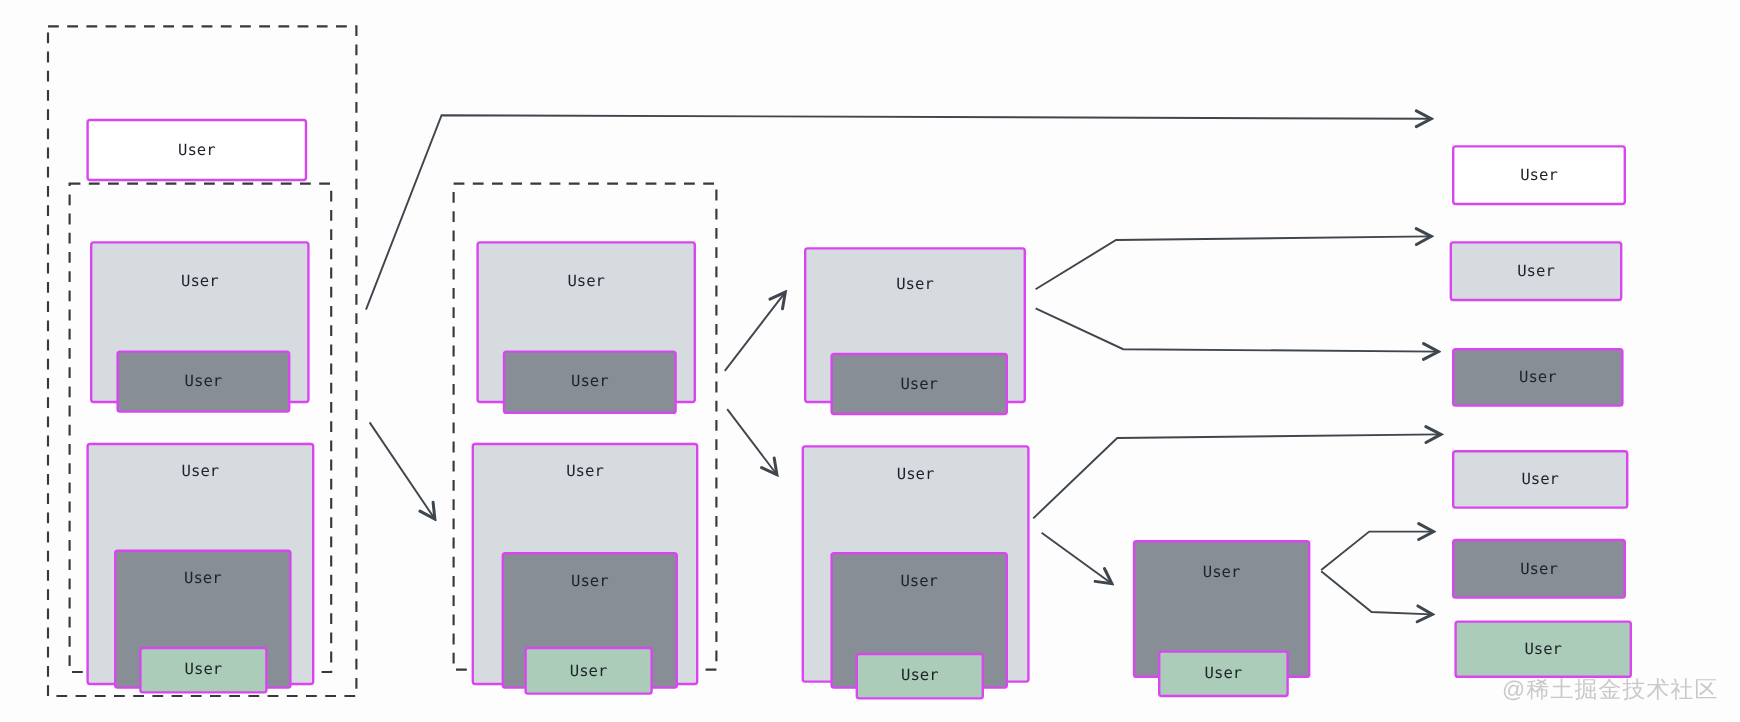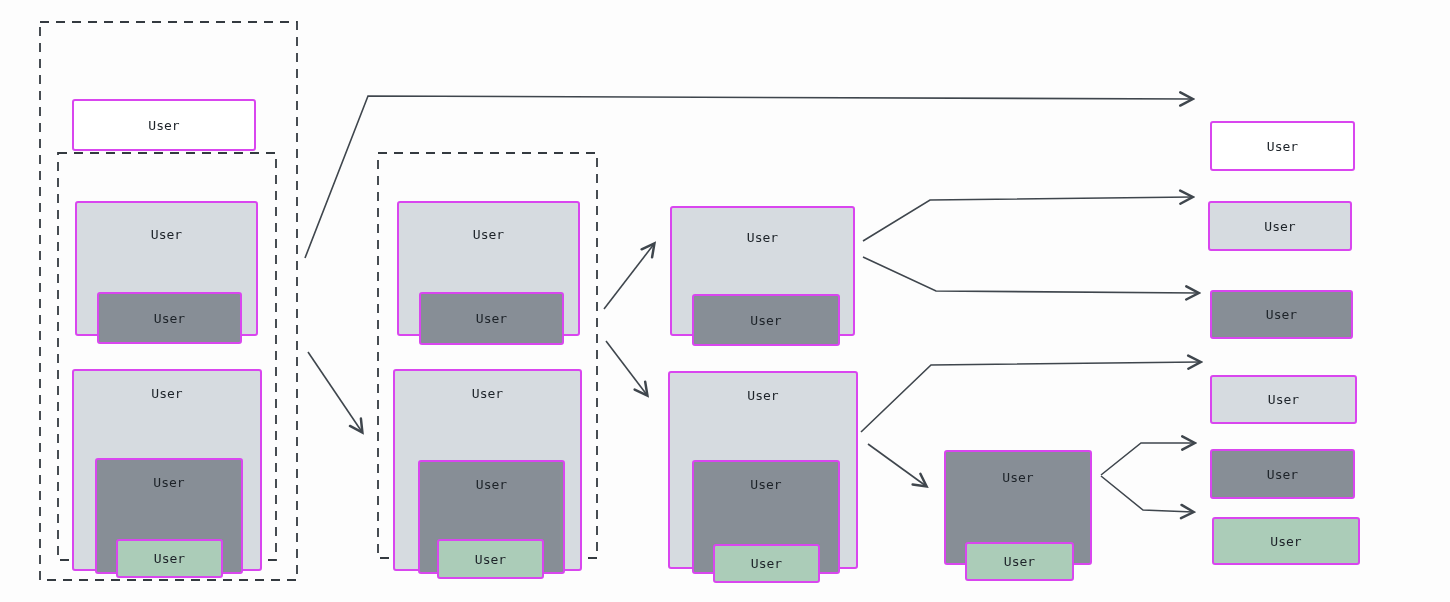--- a/index.html
+++ b/index.html
@@ -168,14 +168,15 @@
   <div id="o4" class="box light center">
     <span>User</span>
   </div>
   <div id="o5" class="box dark center">
     <span>User</span>
   </div>
   <div id="o6" class="box green center">
     <span>User</span>
   </div>
 
+  <div class="watermark">@稀土掘金技术社区</div>
 
 </div>
 
 </body></html>

